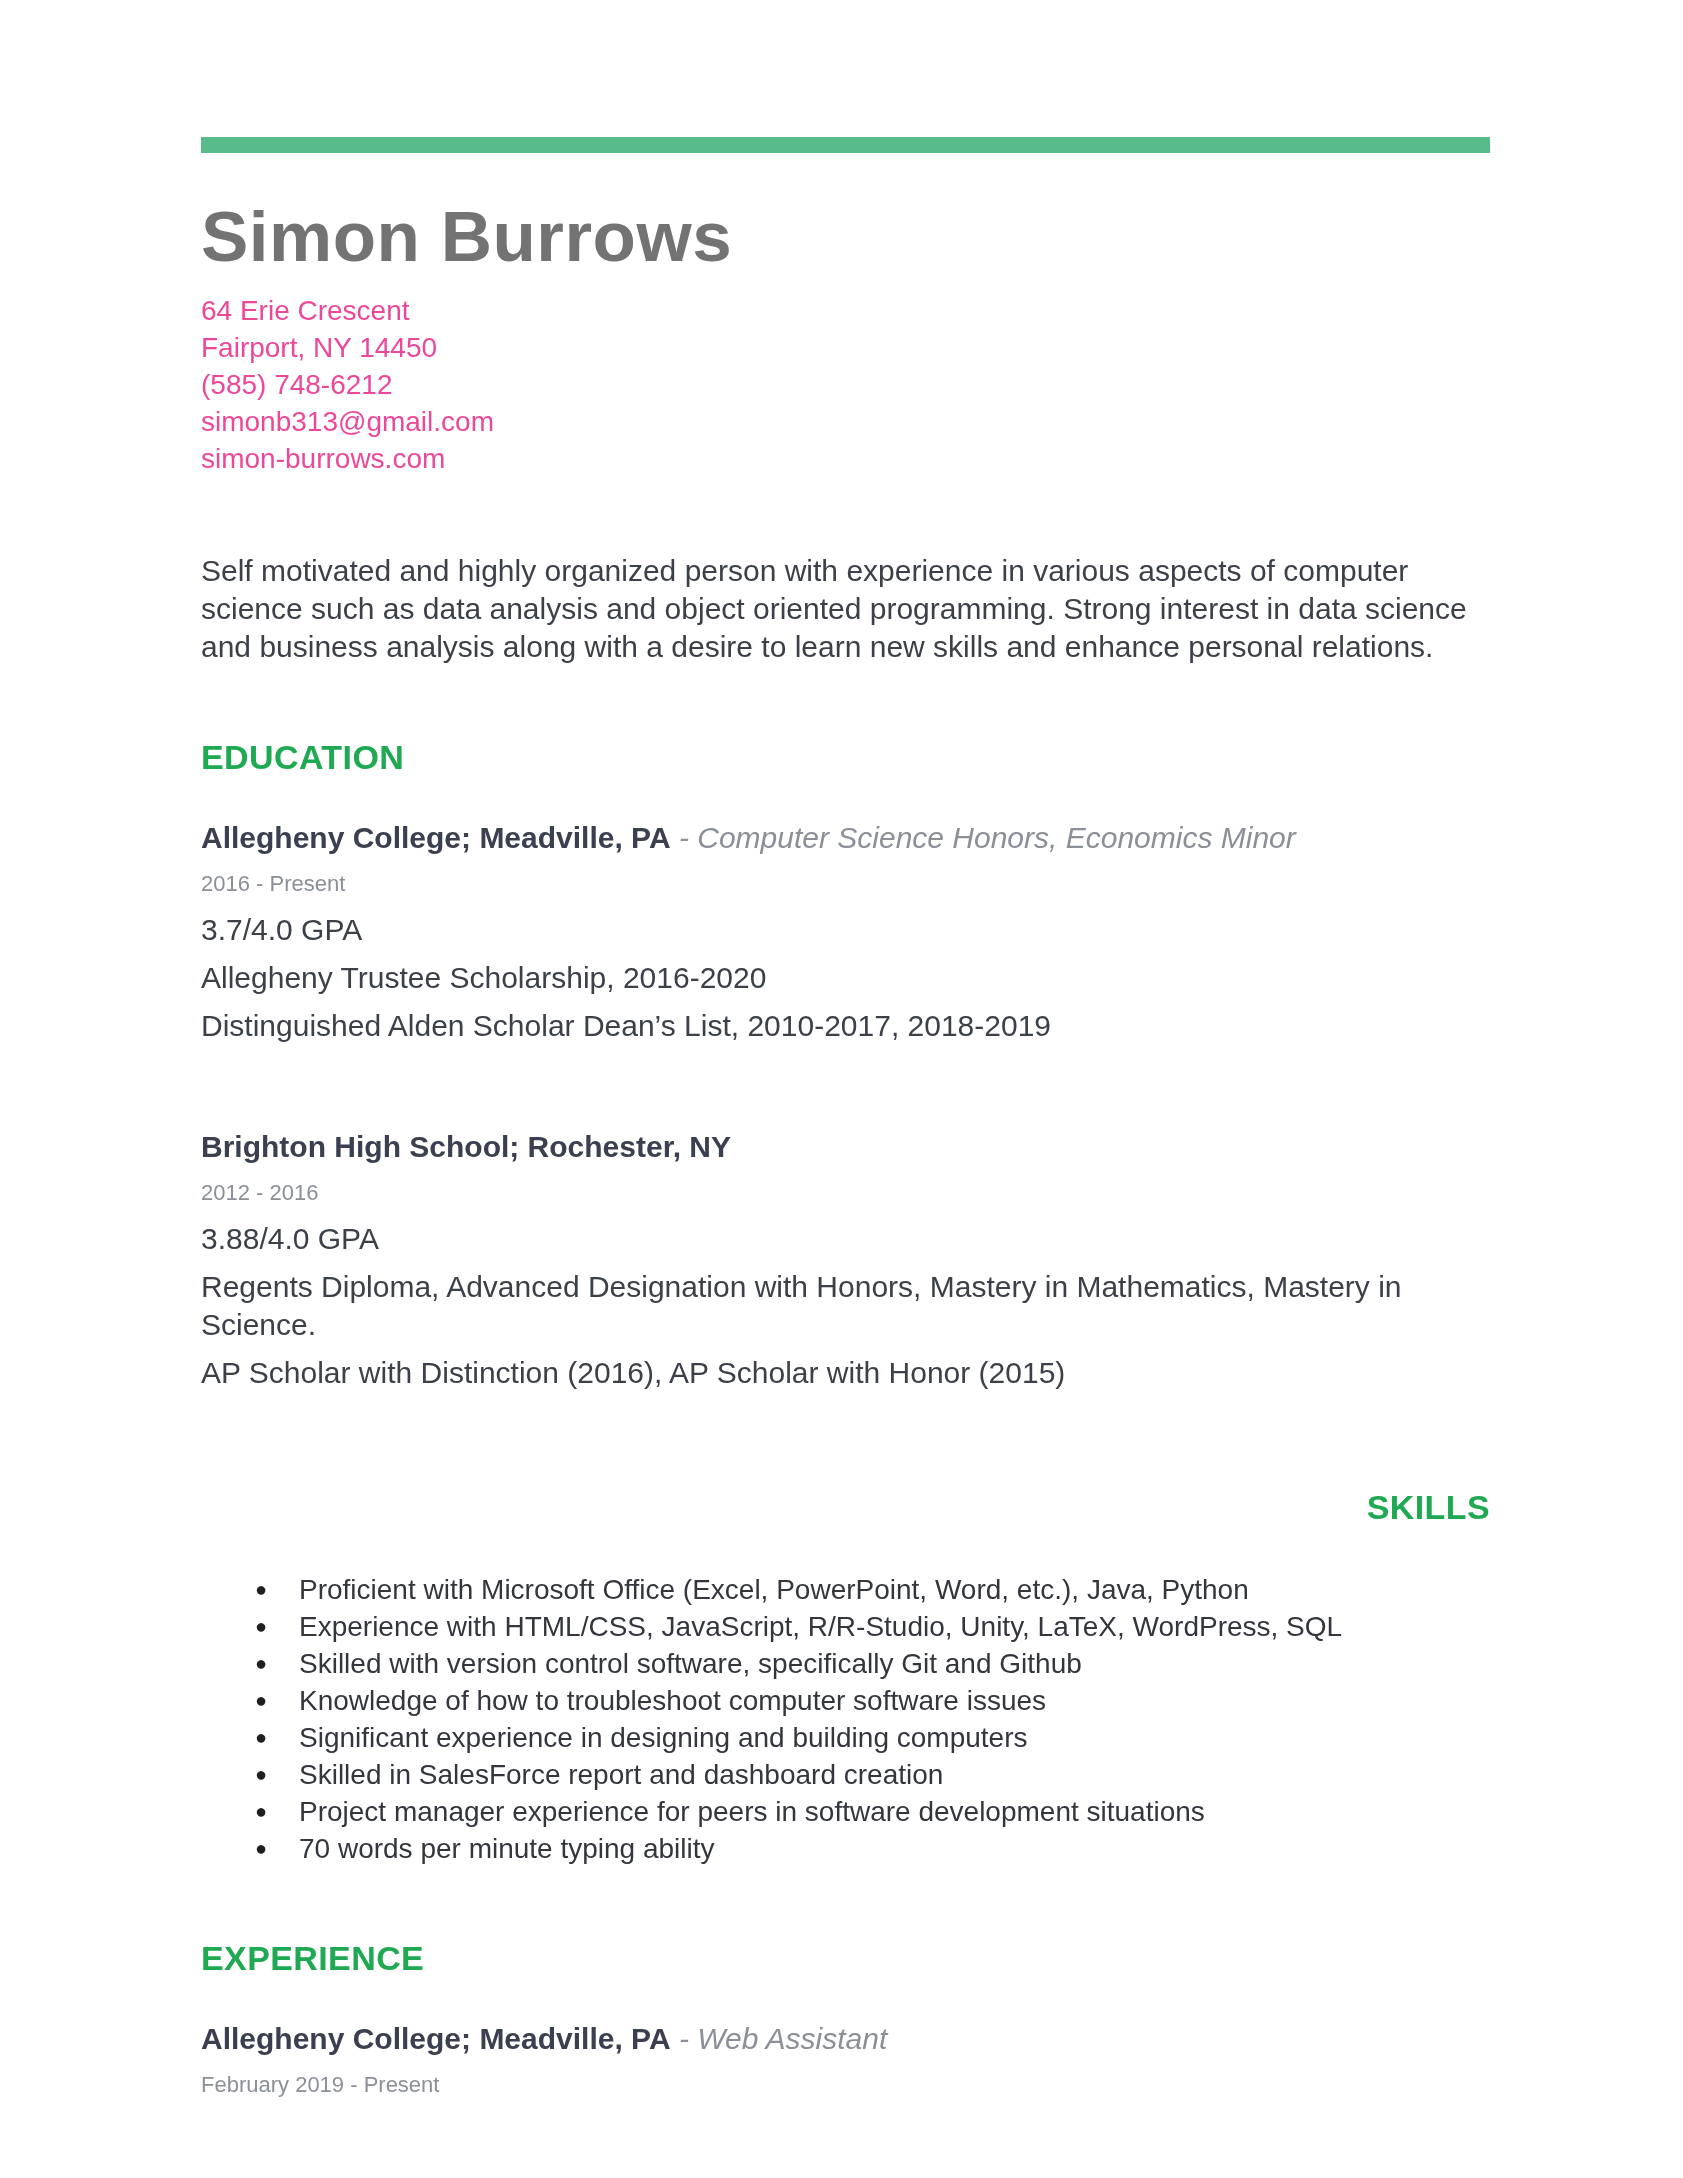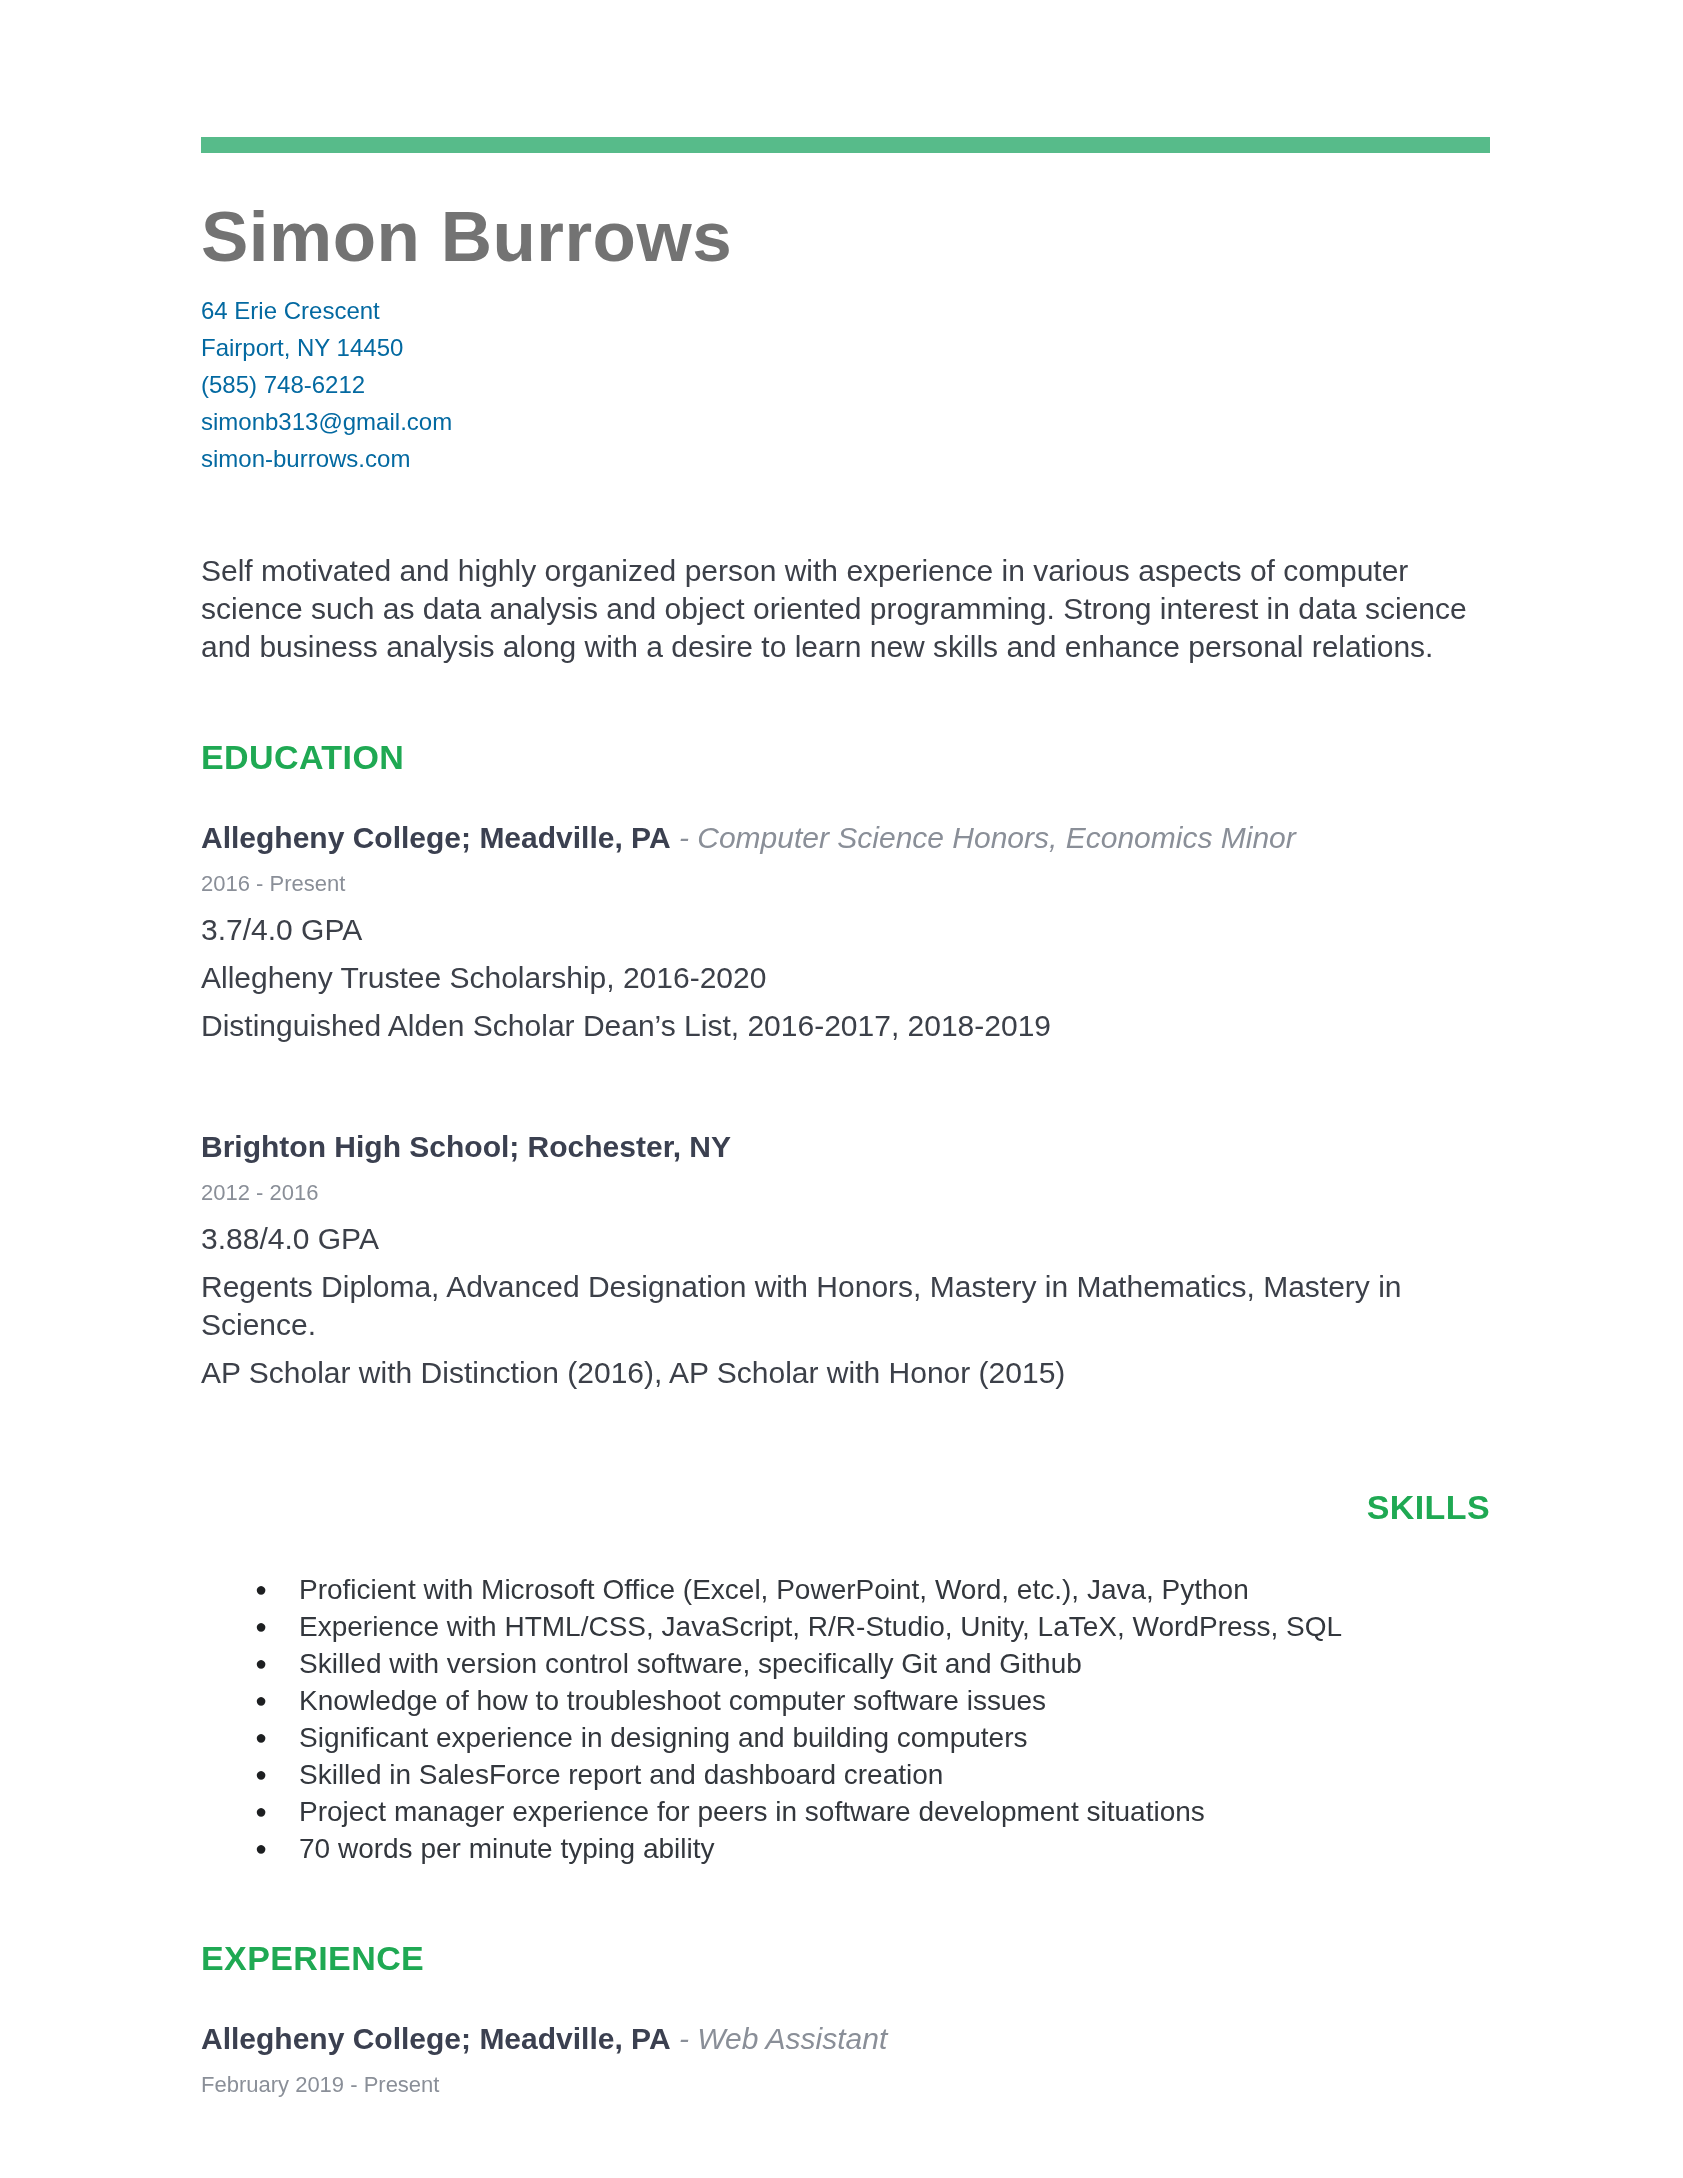--- a/index.html
+++ b/index.html
@@ -25,23 +25,23 @@
     margin-top: 44px;
     font-size: 71px;
     line-height: 79px;
     font-weight: 700;
     color: #737373;
     letter-spacing: 0.5px;
   }
 
   .contact { margin-top: 16px; }
   .contact-line {
-    font-size: 24px;
+    font-size: 28px;
     line-height: 37px;
-    color: #0369a1;
+    color: #ec4899;
   }
 
   .summary {
     margin-top: 75px;
     font-size: 30px;
     line-height: 38px;
     color: #3c4049;
   }
 
   .section-heading {
@@ -125,21 +125,21 @@
   <h2 class="section-heading edu" style="color: rgb(31, 169, 83);">EDUCATION</h2>
 
   <div class="entry first">
     <div class="entry-title">
       <span>Allegheny College; Meadville, PA</span><span class="subtitle"> - Computer Science Honors, Economics Minor</span>
     </div>
     <div class="entry-dates">2016 - Present</div>
     <div class="entry-details">
       <div class="detail-line">3.7/4.0 GPA</div>
       <div class="detail-line">Allegheny Trustee Scholarship, 2016-2020</div>
-      <div class="detail-line">Distinguished Alden Scholar Dean’s List, 2016-2017, 2018-2019</div>
+      <div class="detail-line">Distinguished Alden Scholar Dean’s List, 2010-2017, 2018-2019</div>
     </div>
   </div>
 
   <div class="entry second">
     <div class="entry-title">
       <span>Brighton High School; Rochester, NY</span>
     </div>
     <div class="entry-dates">2012 - 2016</div>
     <div class="entry-details">
       <div class="detail-line">3.88/4.0 GPA</div>

